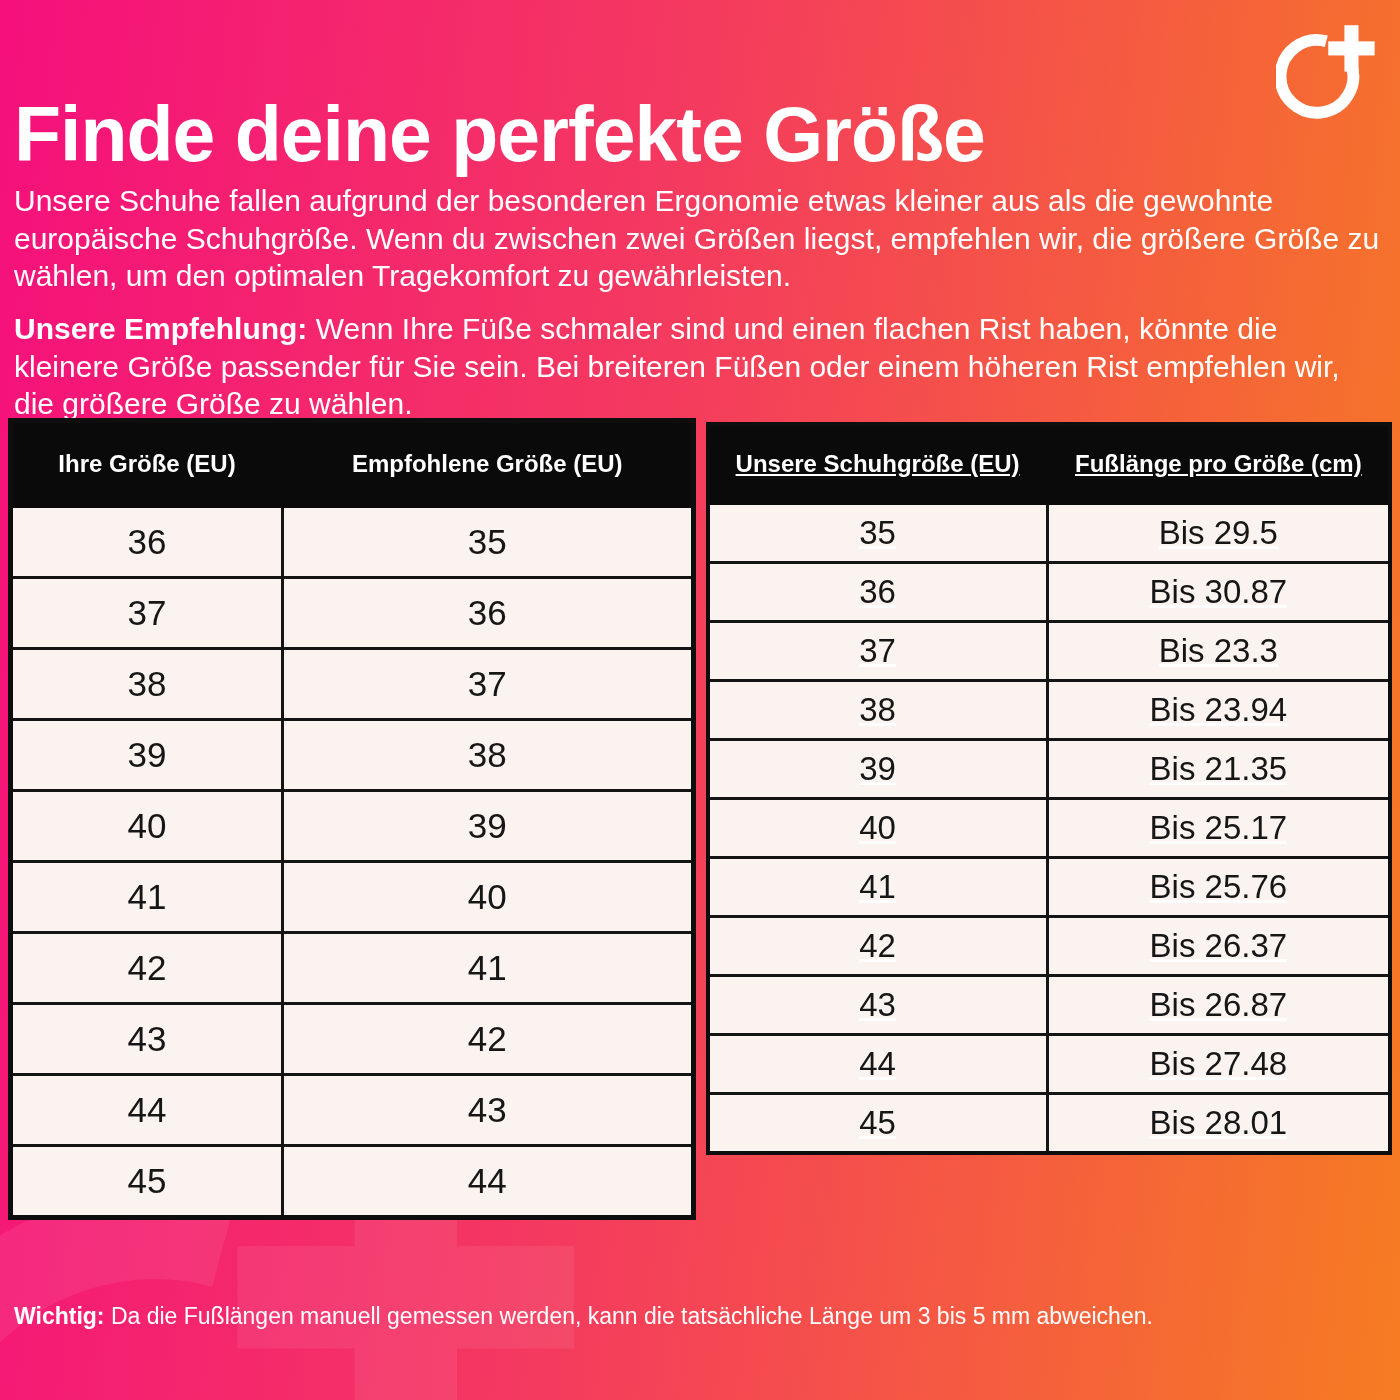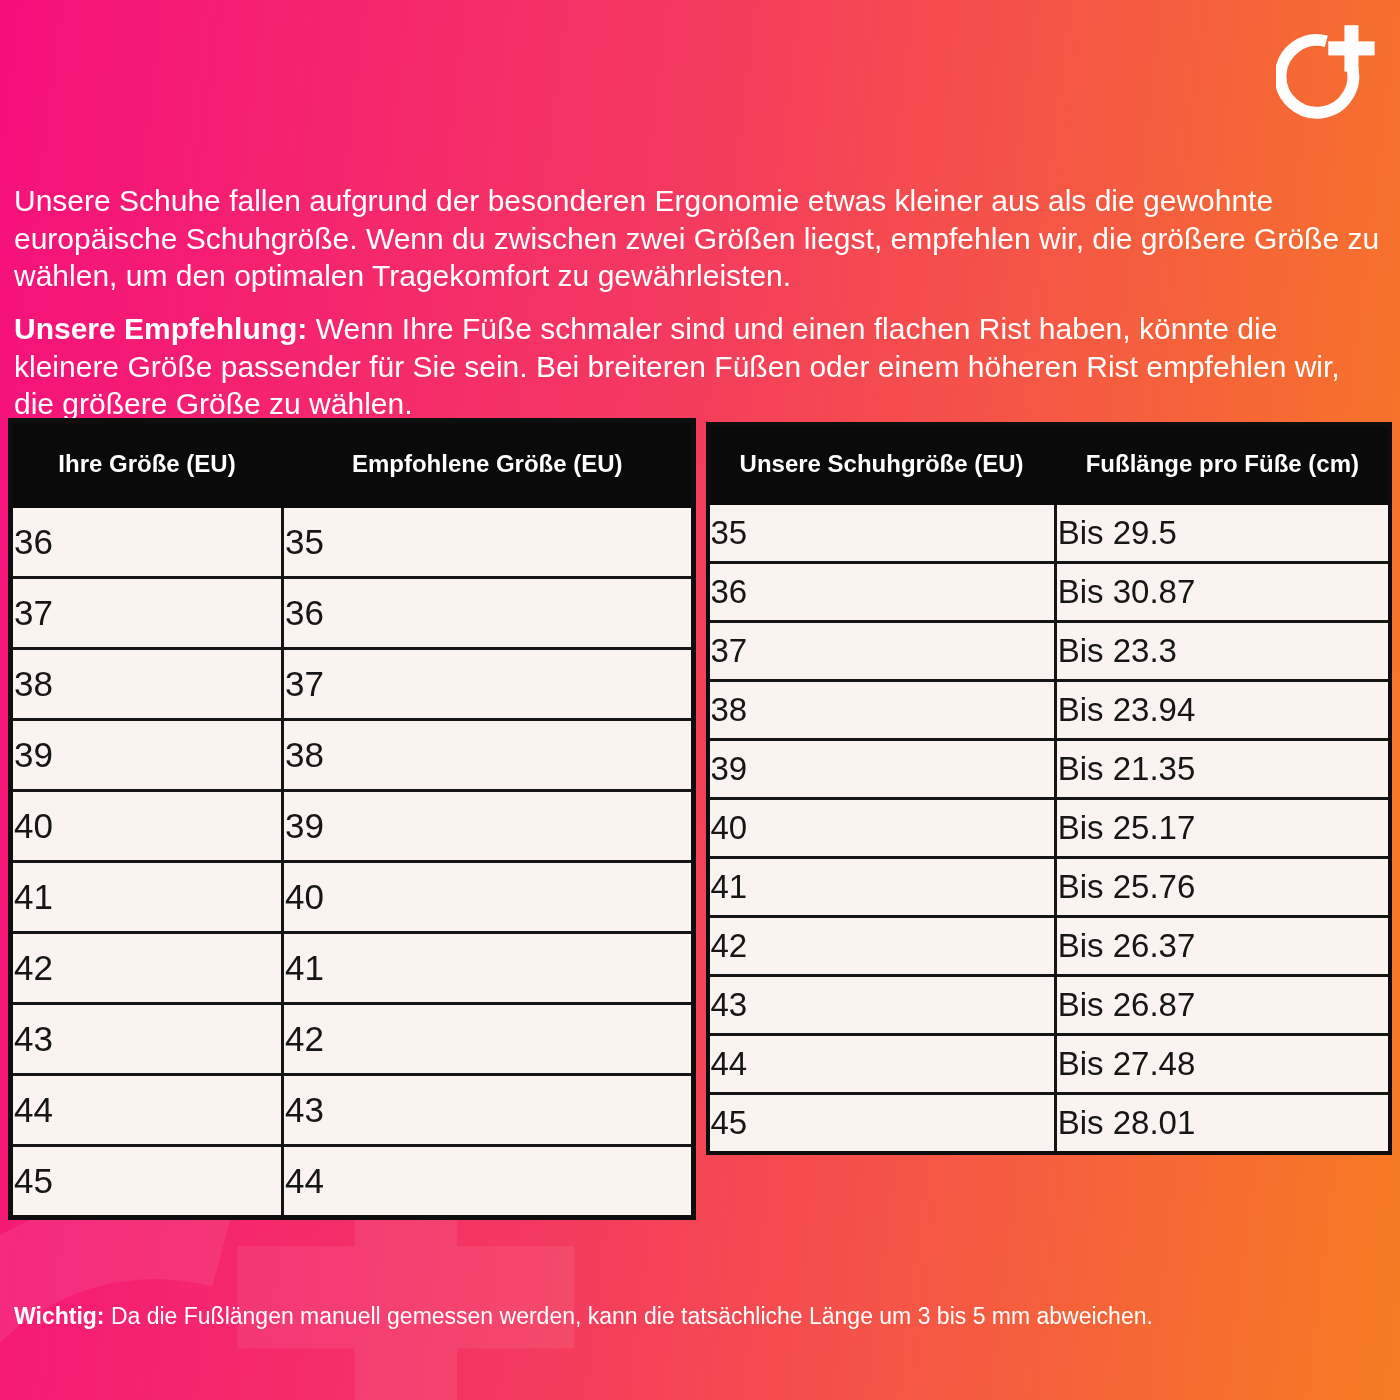--- a/index.html
+++ b/index.html
@@ -11,29 +11,29 @@
   .title{
     position:absolute;top:38px;left:14px;width:1240px;
     font-size:77px;font-weight:bold;letter-spacing:-1px;line-height:1.15;
   }
   .para{position:absolute;left:14px;width:1372px;font-size:30px;line-height:1.25;font-weight:500;}
   .intro{top:152px;}
   .reco{top:280px;}
   .b{font-weight:bold;}
   .tables{position:absolute;top:418px;left:8px;right:8px;display:flex;gap:10px;align-items:flex-start;}
   table{border-collapse:collapse;flex:1;table-layout:fixed;}
-  .t-right{margin-top:4px;}
+  .t-right{margin-top:4px;text-decoration:underline;}
   th{
     background:#0a0a0a;color:#fff;font-size:24px;font-weight:bold;
     text-align:center;vertical-align:middle;border:3px solid #0a0a0a;
   }
   .t-left th{height:80px;}
   .t-right th{height:74px;}
   td{
-    background:#faf3ef;color:#161616;vertical-align:middle;
+    background:#faf3ef;color:#161616;text-align:center;vertical-align:middle;
     border:3px solid #151515;
   }
   .t-left{border:5px solid #0e0e0e;}
   .t-right{border:4px solid #0e0e0e;}
   .t-left td{height:66px;font-size:35px;}
   .t-right td{height:54px;font-size:33px;}
   .footer{position:absolute;top:1277px;left:14px;width:1345px;font-size:23px;line-height:1.47;}
   .logo{position:absolute;top:20px;right:24px;width:100px;height:100px;}
   .watermark{position:absolute;left:-142px;top:1091px;width:726px;height:726px;opacity:0.07;}
 </style>
@@ -47,20 +47,21 @@
     <rect x="57.5" y="23.5" width="51" height="15.5" fill="#ffffff"></rect>
     <rect x="75.25" y="5.75" width="15.5" height="51" fill="#ffffff"></rect>
   </svg>
 
   <svg class="logo" viewBox="0 0 110 110" aria-hidden="true">
     <path d="M 82.59 48.32 A 40 40 0 1 1 55.35 23.36" fill="none" stroke="#ffffff" stroke-width="13"></path>
     <rect x="57.5" y="23.5" width="51" height="15.5" fill="#ffffff"></rect>
     <rect x="75.25" y="5.75" width="15.5" height="51" fill="#ffffff"></rect>
   </svg>
 
+  <h1 class="title">Finde deine perfekte Größe</h1>
 
   <p class="para reco"><span class="b">Unsere Empfehlung:</span><span> Wenn Ihre Füße schmaler sind und einen flachen Rist haben, könnte die kleinere Größe passender für Sie sein. Bei breiteren Füßen oder einem höheren Rist empfehlen wir, die größere Größe zu wählen.</span></p>
 
   <p class="para intro">Unsere Schuhe fallen aufgrund der besonderen Ergonomie etwas kleiner aus als die gewohnte europäische Schuhgröße. Wenn du zwischen zwei Größen liegst, empfehlen wir, die größere Größe zu wählen, um den optimalen Tragekomfort zu gewährleisten.</p>
 
   <div class="tables">
 
     <table class="t-left">
       <thead>
         <tr>
@@ -109,21 +110,21 @@
             <td>45</td>
             <td>44</td>
           </tr>
       </tbody>
     </table>
 
     <table class="t-right">
       <thead>
         <tr>
           <th>Unsere Schuhgröße (EU)</th>
-          <th>Fußlänge pro Füße (cm)</th>
+          <th>Fußlänge pro Größe (cm)</th>
         </tr>
       </thead>
       <tbody>
         <tr>
             <td>35</td>
             <td>Bis 29.5</td>
           </tr>
         <tr>
             <td>36</td>
             <td>Bis 30.87</td>

